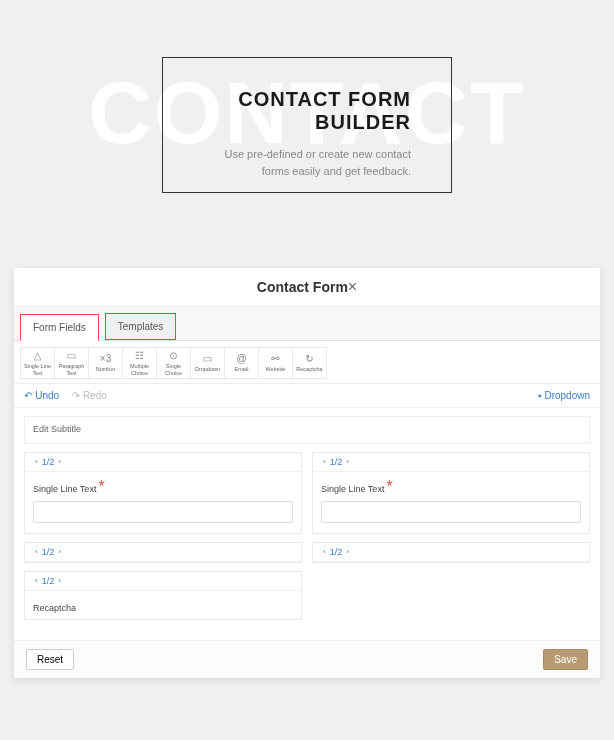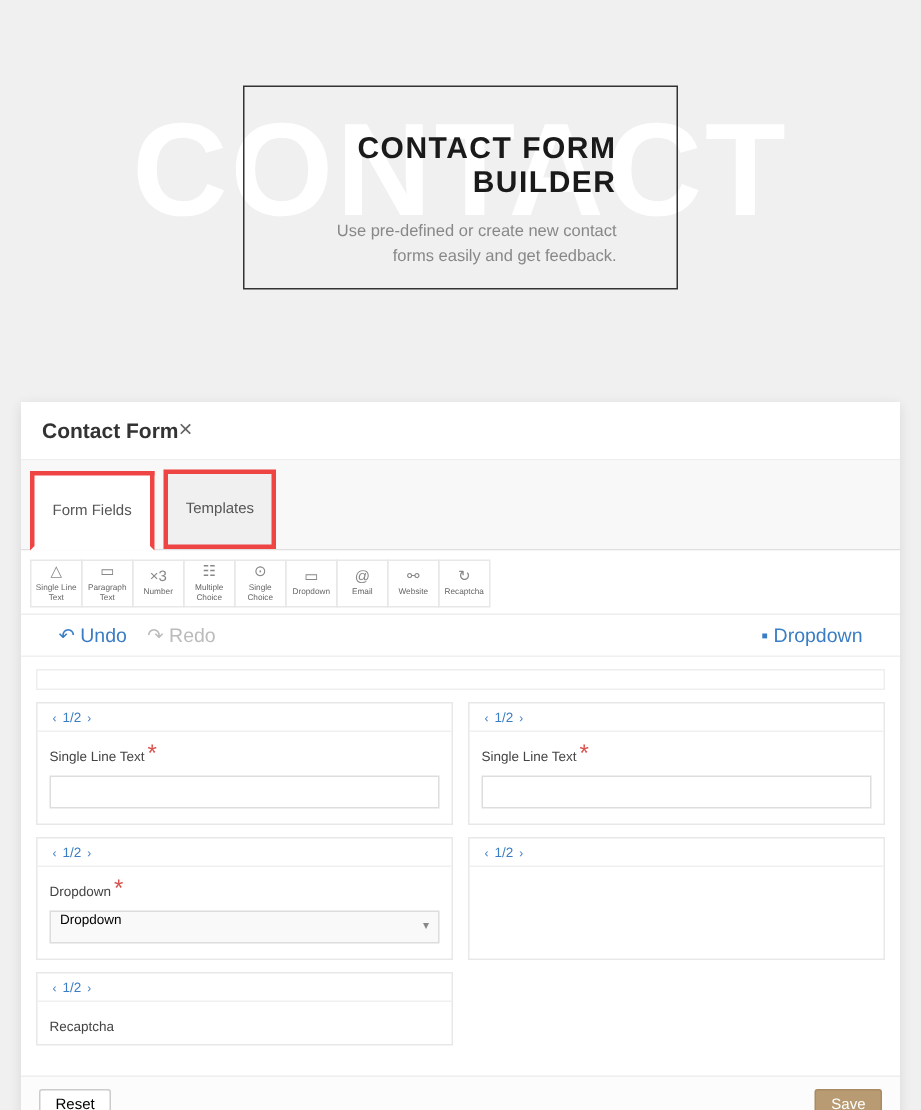--- a/index.html
+++ b/index.html
@@ -3,31 +3,31 @@
 <meta charset="utf-8">
 <style>
 *{margin:0;padding:0;box-sizing:border-box}
 body{font-family:Arial,Helvetica,sans-serif;background:#f0f0f0;width:614px;height:740px;overflow:hidden}
 .hero{position:relative;height:250px;display:flex;align-items:center;justify-content:center}
 .hero-bg{position:absolute;font-size:88px;font-weight:900;color:#fff;letter-spacing:2px;top:62px;left:50%;transform:translateX(-50%);white-space:nowrap;z-index:0}
 .hero-box{position:relative;border:1px solid #333;padding:30px 40px 13px;text-align:right;z-index:1;width:290px;}
 .hero-title{font-size:20px;font-weight:900;letter-spacing:1px;color:#1a1a1a;margin-bottom:12px}
 .hero-sub{font-family:Liberation Sans, sans-serif;font-size:11px;color:#888;line-height:1.5}
 .modal{background:#fff;margin:18px 14px 0;box-shadow:0 2px 8px rgba(0,0,0,0.1);position:relative}
-.modal-header{display:flex;justify-content:flex-start;align-items:center;padding:10px 14px;border-bottom:1px solid #eee}
+.modal-header{display:flex;justify-content:center;align-items:center;padding:10px 14px;border-bottom:1px solid #eee}
 .modal-title{font-size:14px;font-weight:600;color:#333}
 .close{font-size:16px;color:#666;cursor:pointer}
 .tabs{display:flex;gap:0;padding:0;background:#f8f8f8;border-bottom:1px solid #e0e0e0}
-.tab{padding:18px 12px;font-size:10px;color:#555;border:3px solid #ef4444;background:#f0f0f0;cursor:pointer;margin-top:6px;margin-left:6px}
+.tab{padding:7px 12px;font-size:10px;color:#555;border:1px solid #ef4444;background:#f0f0f0;cursor:pointer;margin-top:6px;margin-left:6px}
 .tab.active{background:#fff;border-bottom-color:#fff;position:relative;top:1px}
 .toolbar{display:flex;padding:6px 4px 4px;border-bottom:1px solid #eee;background:#fff}
 .tool{width:35px;height:32px;border:1px solid #e8e8e8;display:flex;flex-direction:column;align-items:center;justify-content:center;cursor:pointer;margin:0 0 0 -1px;font-size:5.5px;color:#666;text-align:center;line-height:1.1;padding:3px 1px}
 .tool:first-child{margin-left:2px}
 .tool-icon{font-size:10px;margin-bottom:2px;color:#888}
-.actions{display:flex;justify-content:space-between;padding:6px 25px;font-size:13px;border-bottom:1px solid #f0f0f0}
+.actions{display:flex;justify-content:space-between;padding:6px 10px;font-size:10px;border-bottom:1px solid #f0f0f0}
 .undo{color:#3b7dc4;cursor:pointer}
 .redo{color:#bbb;margin-left:10px}
 .templates{color:#3b7dc4;cursor:pointer}
 .form-area{padding:8px 10px 12px;background:#fff}
 .titles{border:1px solid #eee;padding:6px 8px;margin-bottom:8px}
 .edit-title{font-size:9px;color:#666;line-height:1.5}
 .grid{display:flex;gap:10px;margin-bottom:8px}
 .field{flex:1;border:1px solid #e8e8e8;padding:0}
 .field-head{display:flex;align-items:center;padding:4px 6px;font-size:9px;color:#3b7dc4;border-bottom:1px solid #f0f0f0}
 .chev{font-size:8px;margin:0 4px;cursor:pointer}
@@ -106,20 +106,21 @@
   <div class="actions">
     <div>
       <span class="undo">↶ Undo</span>
       <span class="redo">↷ Redo</span>
     </div>
     <span class="templates">▪ Dropdown</span>
   </div>
 
   <div class="form-area">
     <div class="titles">
+      <div class="edit-title">Edit Subtitle</div>
     </div>
 
     <div class="grid">
       <div class="field">
         <div class="field-head">
             <span class="chev">‹</span>
             <span>1/2</span>
             <span class="chev">›</span>
           </div>
         <div class="field-body">
@@ -140,24 +141,20 @@
       </div>
     </div>
 
     <div class="grid">
       <div class="field">
         <div class="field-head">
             <span class="chev">‹</span>
             <span>1/2</span>
             <span class="chev">›</span>
           </div>
-        <div class="field-body">
-          <span class="label">Dropdown</span><span class="req">*</span>
-          <div class="select">Dropdown</div>
-        </div>
       </div>
       <div class="field">
         <div class="field-head">
             <span class="chev">‹</span>
             <span>1/2</span>
             <span class="chev">›</span>
           </div>
       </div>
     </div>
 

